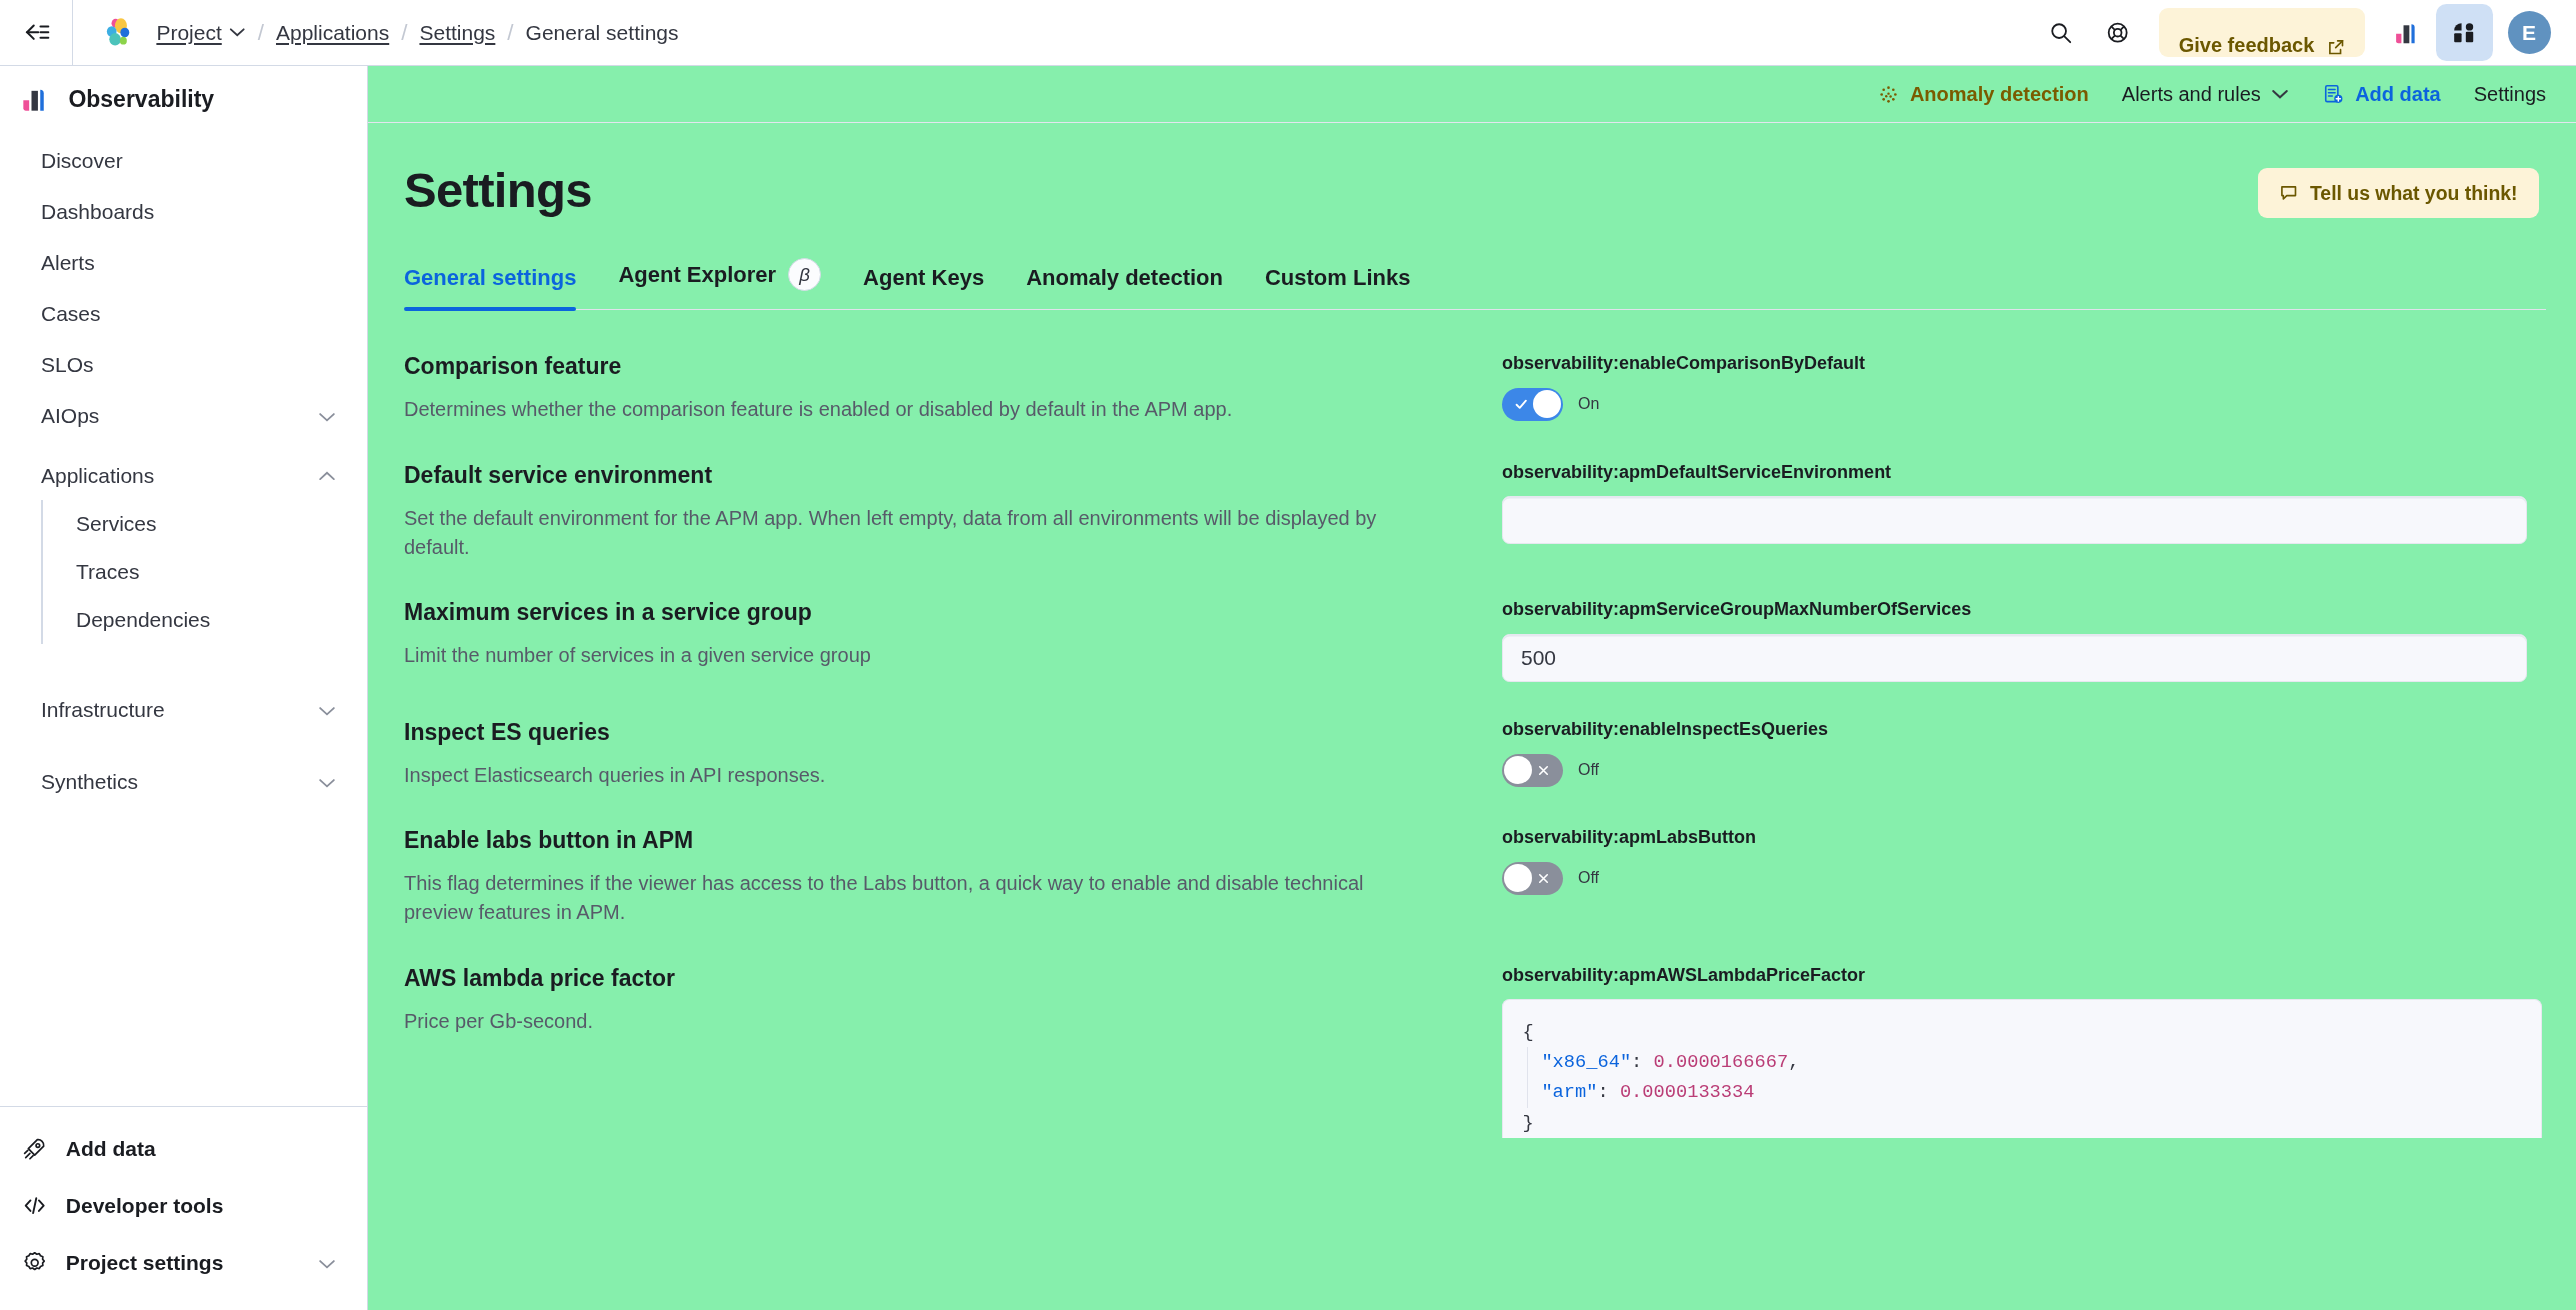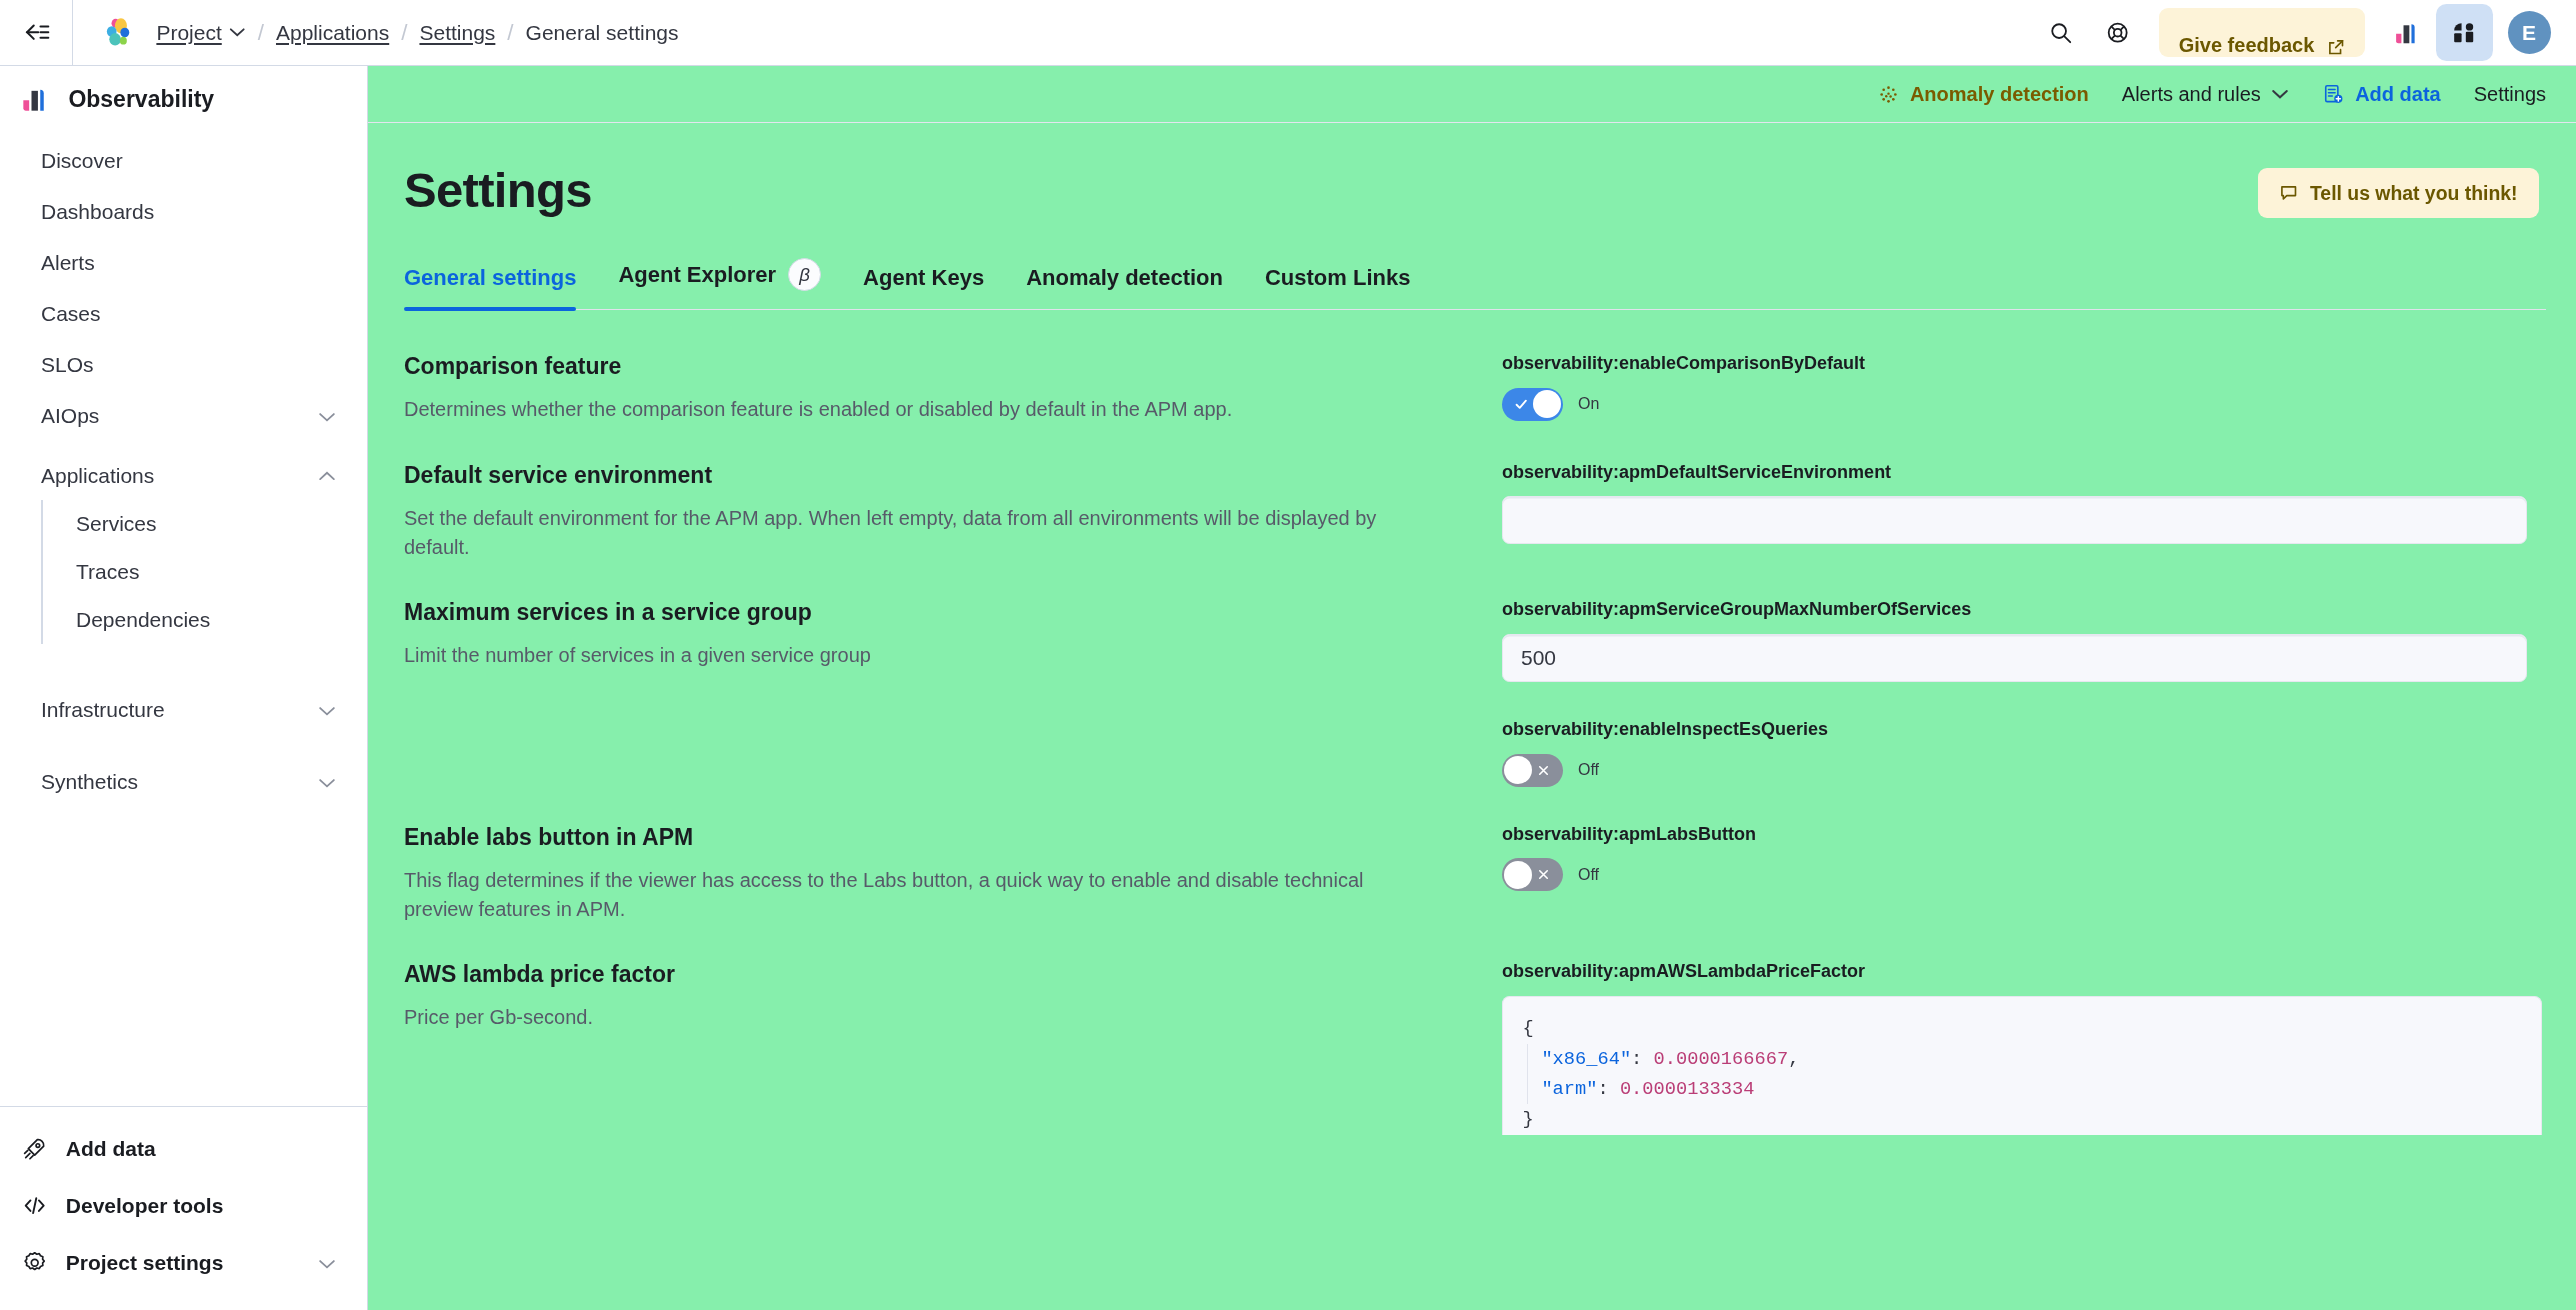--- a/index.html
+++ b/index.html
@@ -545,20 +545,22 @@
         <div class="sr-right">
           <div class="sr-key">observability:apmServiceGroupMaxNumberOfServices</div>
           <div class="text-field">
             <span>500</span>
           </div>
         </div>
       </div>
 
       <div class="setting-row">
         <div class="sr-left">
+          <div class="sr-title">Inspect ES queries</div>
+          <div class="sr-desc">Inspect Elasticsearch queries in API responses.</div>
         </div>
         <div class="sr-right">
           <div class="sr-key">observability:enableInspectEsQueries</div>
           <div class="toggle-wrap">
             <div class="toggle off">
               <span class="mark">
                 <svg width="15" height="15" viewBox="0 0 16 16" fill="none" stroke="#ffffff" stroke-width="1.7" stroke-linecap="round">
                     <path d="M4 4 L12 12 M12 4 L4 12"></path>
                   </svg>
               </span>

